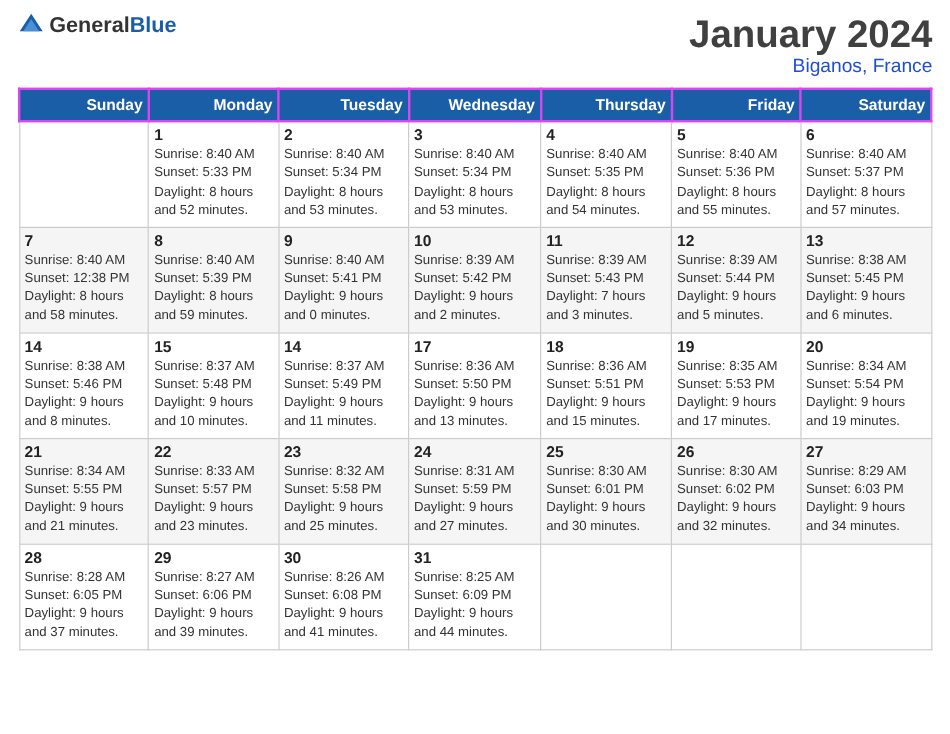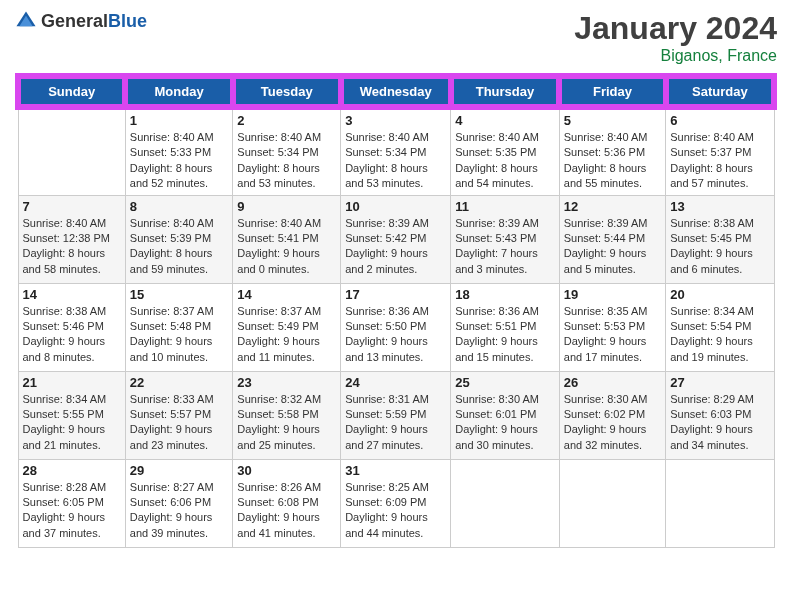--- a/index.html
+++ b/index.html
@@ -33,35 +33,35 @@
     .title-block {
       text-align: right;
     }
     .main-title {
       font-size: 32px;
       font-weight: bold;
       color: #404040;
     }
     .subtitle {
       font-size: 16px;
-      color: #15803d;
+      color: #1d4ed8;
     }
     .calendar {
       width: 100%;
       border-collapse: collapse;
       font-size: 11px;
     }
     .calendar thead tr th {
       background-color: #1a5ea8;
       color: #fff;
       padding: 5px 4px;
-      text-align: center;
+      text-align: right;
       font-size: 13px;
       font-weight: bold;
-      border: 6px solid #d946ef;
+      border: 2px solid #d946ef;
     }
     .calendar tbody tr td {
       border: 1px solid #ccc;
       vertical-align: top;
       padding: 3px 4px;
       height: 88px;
       width: 113px;
       background: #fff;
     }
     .calendar tbody tr:nth-child(even) td {

